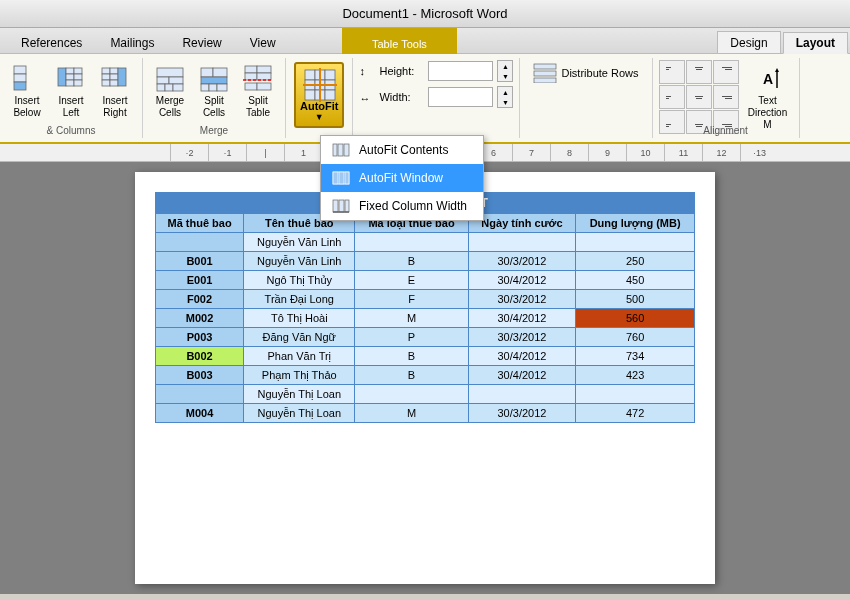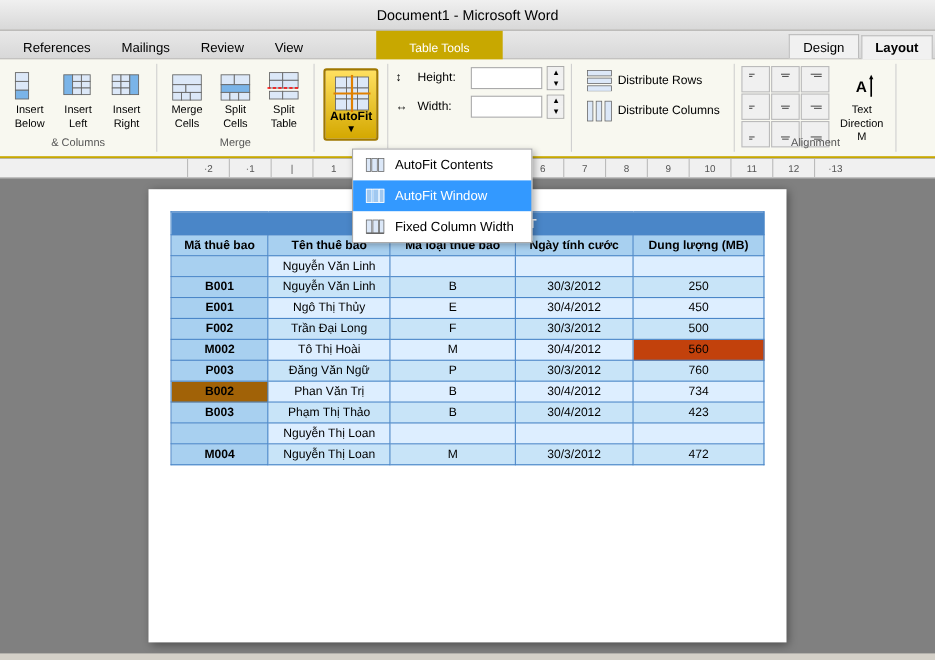--- a/index.html
+++ b/index.html
@@ -534,30 +534,20 @@
     <div class="dist-group">
       <div class="dist-btn">
         <div class="dist-icon">
           <svg width="24" height="20" viewBox="0 0 24 20">
             <rect x="1" y="1" width="22" height="5" fill="#dce8f8" stroke="#666" stroke-width="0.7"></rect>
             <rect x="1" y="8" width="22" height="5" fill="#dce8f8" stroke="#666" stroke-width="0.7"></rect>
             <rect x="1" y="15" width="22" height="5" fill="#dce8f8" stroke="#666" stroke-width="0.7"></rect>
           </svg>
         </div>
         <span>Distribute Rows</span>
-      </div>
-      <div class="dist-btn">
-        <div class="dist-icon">
-          <svg width="24" height="20" viewBox="0 0 24 20">
-            <rect x="1" y="1" width="5" height="18" fill="#dce8f8" stroke="#666" stroke-width="0.7"></rect>
-            <rect x="9" y="1" width="5" height="18" fill="#dce8f8" stroke="#666" stroke-width="0.7"></rect>
-            <rect x="17" y="1" width="6" height="18" fill="#dce8f8" stroke="#666" stroke-width="0.7"></rect>
-          </svg>
-        </div>
-        <span>Distribute Columns</span>
       </div>
     </div>
   </div>
 
   <div class="ribbon-group">
     <div style="display:flex; gap:4px; padding-bottom:14px;">
       <div class="align-grid">
         <div class="align-cell">
           <svg width="14" height="12" viewBox="0 0 14 12">
               <rect x="1" y="1" width="5" height="1" fill="#555"></rect>
@@ -744,21 +734,21 @@
               <td style="background: #c2410c;">560</td>
             </tr>
             <tr class="data-row">
               <td style="background: rgb(168, 208, 240); font-weight: bold;">P003</td>
               <td style="background: rgb(200, 228, 248);">Đăng Văn Ngữ</td>
               <td style="background: rgb(200, 228, 248);">P</td>
               <td style="background: rgb(200, 228, 248);">30/3/2012</td>
               <td style="background: rgb(200, 228, 248);">760</td>
             </tr>
             <tr class="data-row">
-              <td style="background: #a16207; font-weight: bold; margin-left: 48px;">B002</td>
+              <td style="background: #bef264; font-weight: bold; margin-left: 48px;">B002</td>
               <td style="background: rgb(221, 238, 255);">Phan Văn Trị</td>
               <td style="background: rgb(221, 238, 255);">B</td>
               <td style="background: rgb(221, 238, 255);">30/4/2012</td>
               <td style="background: rgb(221, 238, 255);">734</td>
             </tr>
             <tr class="data-row">
               <td style="background: rgb(168, 208, 240); font-weight: bold;">B003</td>
               <td style="background: rgb(200, 228, 248);">Phạm Thị Thảo</td>
               <td style="background: rgb(200, 228, 248);">B</td>
               <td style="background: rgb(200, 228, 248);">30/4/2012</td>

